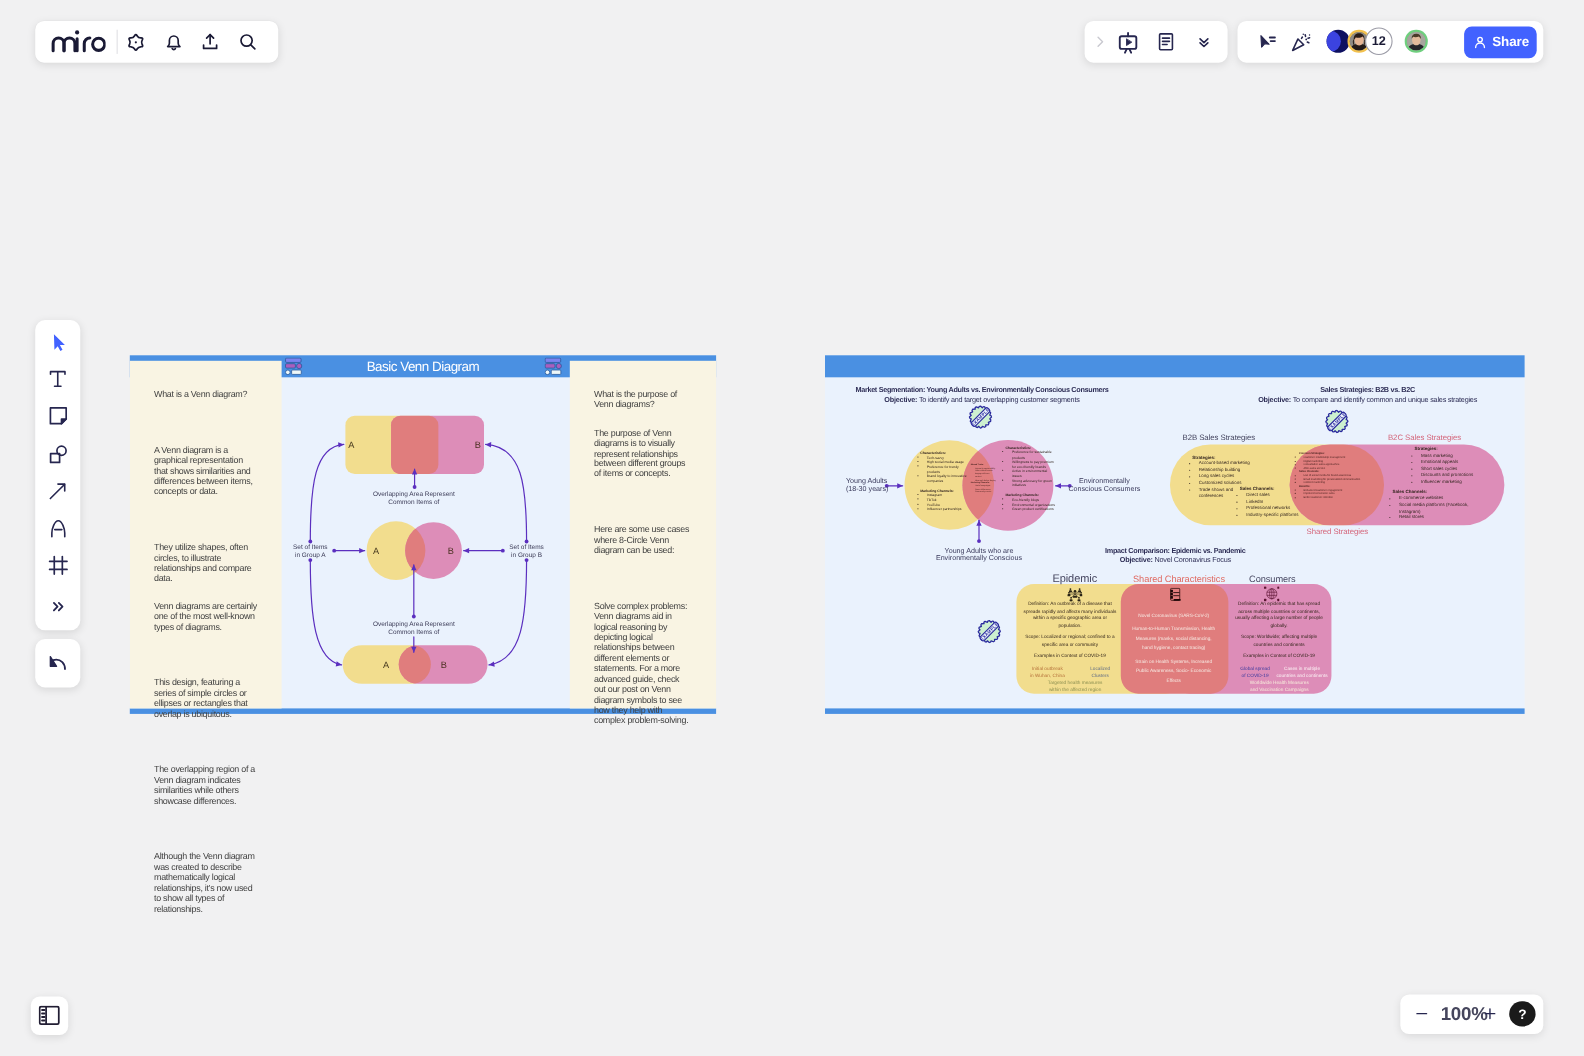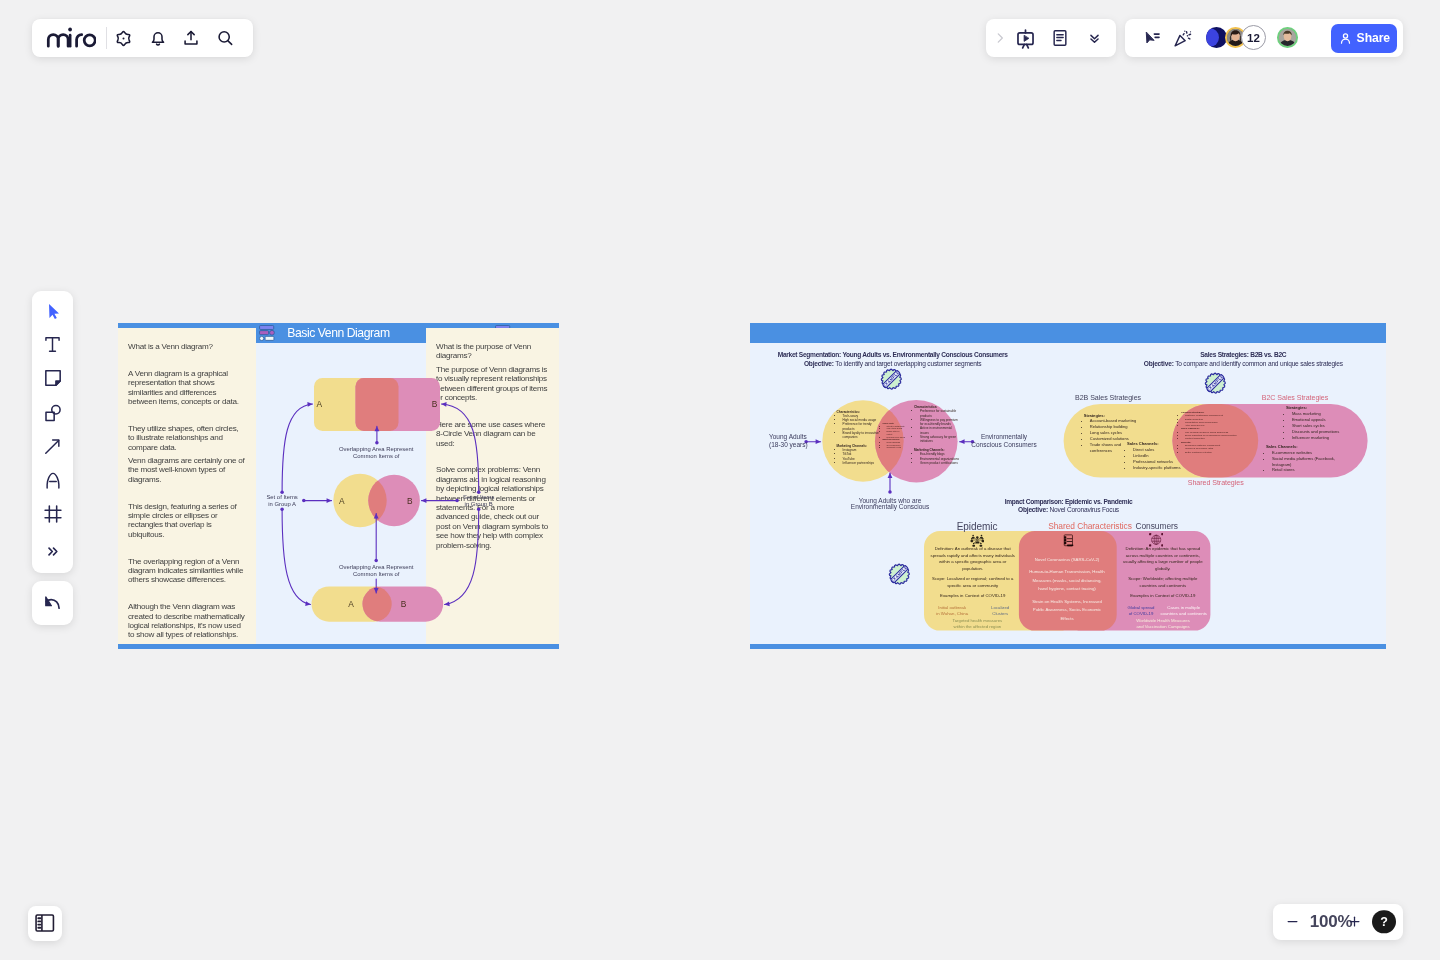--- a/index.html
+++ b/index.html
@@ -55,26 +55,26 @@
 </head>
 <body>
 <style>
   
   .frame{position:absolute;background:#eaf2fd;}
   .frame-hdr{position:absolute;left:0;right:0;top:0;height:20.5px;background:#4a90e2;}
   .frame-ftr{position:absolute;left:0;right:0;bottom:0;height:5px;background:#4a90e2;}
   .frame-title{position:absolute;left:0;right:0;top:0;height:20.5px;display:flex;align-items:center;justify-content:center;
     color:#fff;font-size:12.2px;font-weight:400;letter-spacing:-0.45px;}
   
-  #f1{left:118px;top:322.5px;width:441px;height:326px;}
+  #f1{left:118px;top:322.5px;width:533px;height:326px;}
   .note{position:absolute;top:5.5px;bottom:5px;background:#f9f4e3;padding:10px 6px 6px 6px;
     font-size:8.1px;line-height:9.4px;color:#3f3f3f;letter-spacing:-0.25px;}
   #note-l{left:0;width:138px;}
   #note-r{right:0;width:133px;}
-  .note p{margin:4px;}
+  .note p{margin:16px;}
   .note p.sp{height:9.4px;}
   
   #f2{left:750px;top:322.5px;width:636px;height:326px;}
   .f2-title{font-size:12.8px;letter-spacing:-0.55px;}
   .ex-h{position:absolute;text-align:center;font-size:6.6px;font-weight:700;color:#2f2f57;line-height:1.5;white-space:nowrap;letter-spacing:-0.28px;}
   .ex-o{position:absolute;text-align:center;font-size:6.6px;font-weight:400;color:#2f2f57;line-height:1.5;white-space:nowrap;letter-spacing:-0.2px;}
   .stamp{position:absolute;width:26px;height:26px;}
   .vtxt{position:absolute;font-size:3.1px;line-height:4.3px;color:#33251f;}
   #e2-left,#e2-left2,#e2-right,#e2-right2{font-size:4.1px;line-height:5.9px;}
   .vtxt ul{margin:0 0 0 6px;padding:0;list-style:disc;}
@@ -599,21 +599,21 @@
   <div class="ex-o" style="left:175.8px;top:182.8px;width:285.4px"><b>Objective:</b> <span>Novel Coronavirus Focus</span></div>
   <svg class="stamp" style="left:137.8px;top:240.1px;width:22.7px;height:22.3px" viewBox="0 0 40 40">
       <use href="#stampdef"></use>
     </svg>
   <svg style="position:absolute;left:0;top:-1.5px;width:636px;height:326px;pointer-events:none" viewBox="0 0 636 326">
     <rect x="174" y="210" width="151.6" height="99.6" rx="16" fill="#f2dd8e"></rect>
     <rect x="315.6" y="210" width="144.8" height="99.6" rx="16" fill="#dd8db8"></rect>
     <rect x="268.9" y="210" width="97.8" height="99.6" rx="16" fill="#e07d7d"></rect>
   </svg>
   <div class="vtitle" style="left:177.1px;top:198.5px;width:100px;text-align:center;font-size:10px">Epidemic</div>
-  <div class="vtitle" style="left:261.8px;top:198.5px;width:120px;text-align:right;font-size:8.4px;color:#e0685f">Shared Characteristics</div>
+  <div class="vtitle" style="left:261.8px;top:198.5px;width:120px;text-align:center;font-size:8.4px;color:#e0685f">Shared Characteristics</div>
   <div class="vtitle" style="left:356.7px;top:198.5px;width:100px;text-align:center;font-size:8.4px">Consumers</div>
   <div class="vtxt e3txt" id="e3-left" style="left:179.9px;top:223.5px;width:85.6px">
       <div>Definition: An outbreak of a disease that spreads rapidly and affects many individuals within a specific geographic area or population.</div>
       <div>Scope: Localized or regional; confined to a specific area or community</div>
       <div>Examples in Context of COVID-19</div>
     </div>
   <div class="vtxt e3txt" id="e3-ctr" style="left:279px;top:233px;width:76px;color:#f7ece5;line-height:8.6px">
       <div>Novel Coronavirus (SARS-CoV-2)</div>
       <div>Human-to-Human Transmission,
 Health Measures (masks, social

